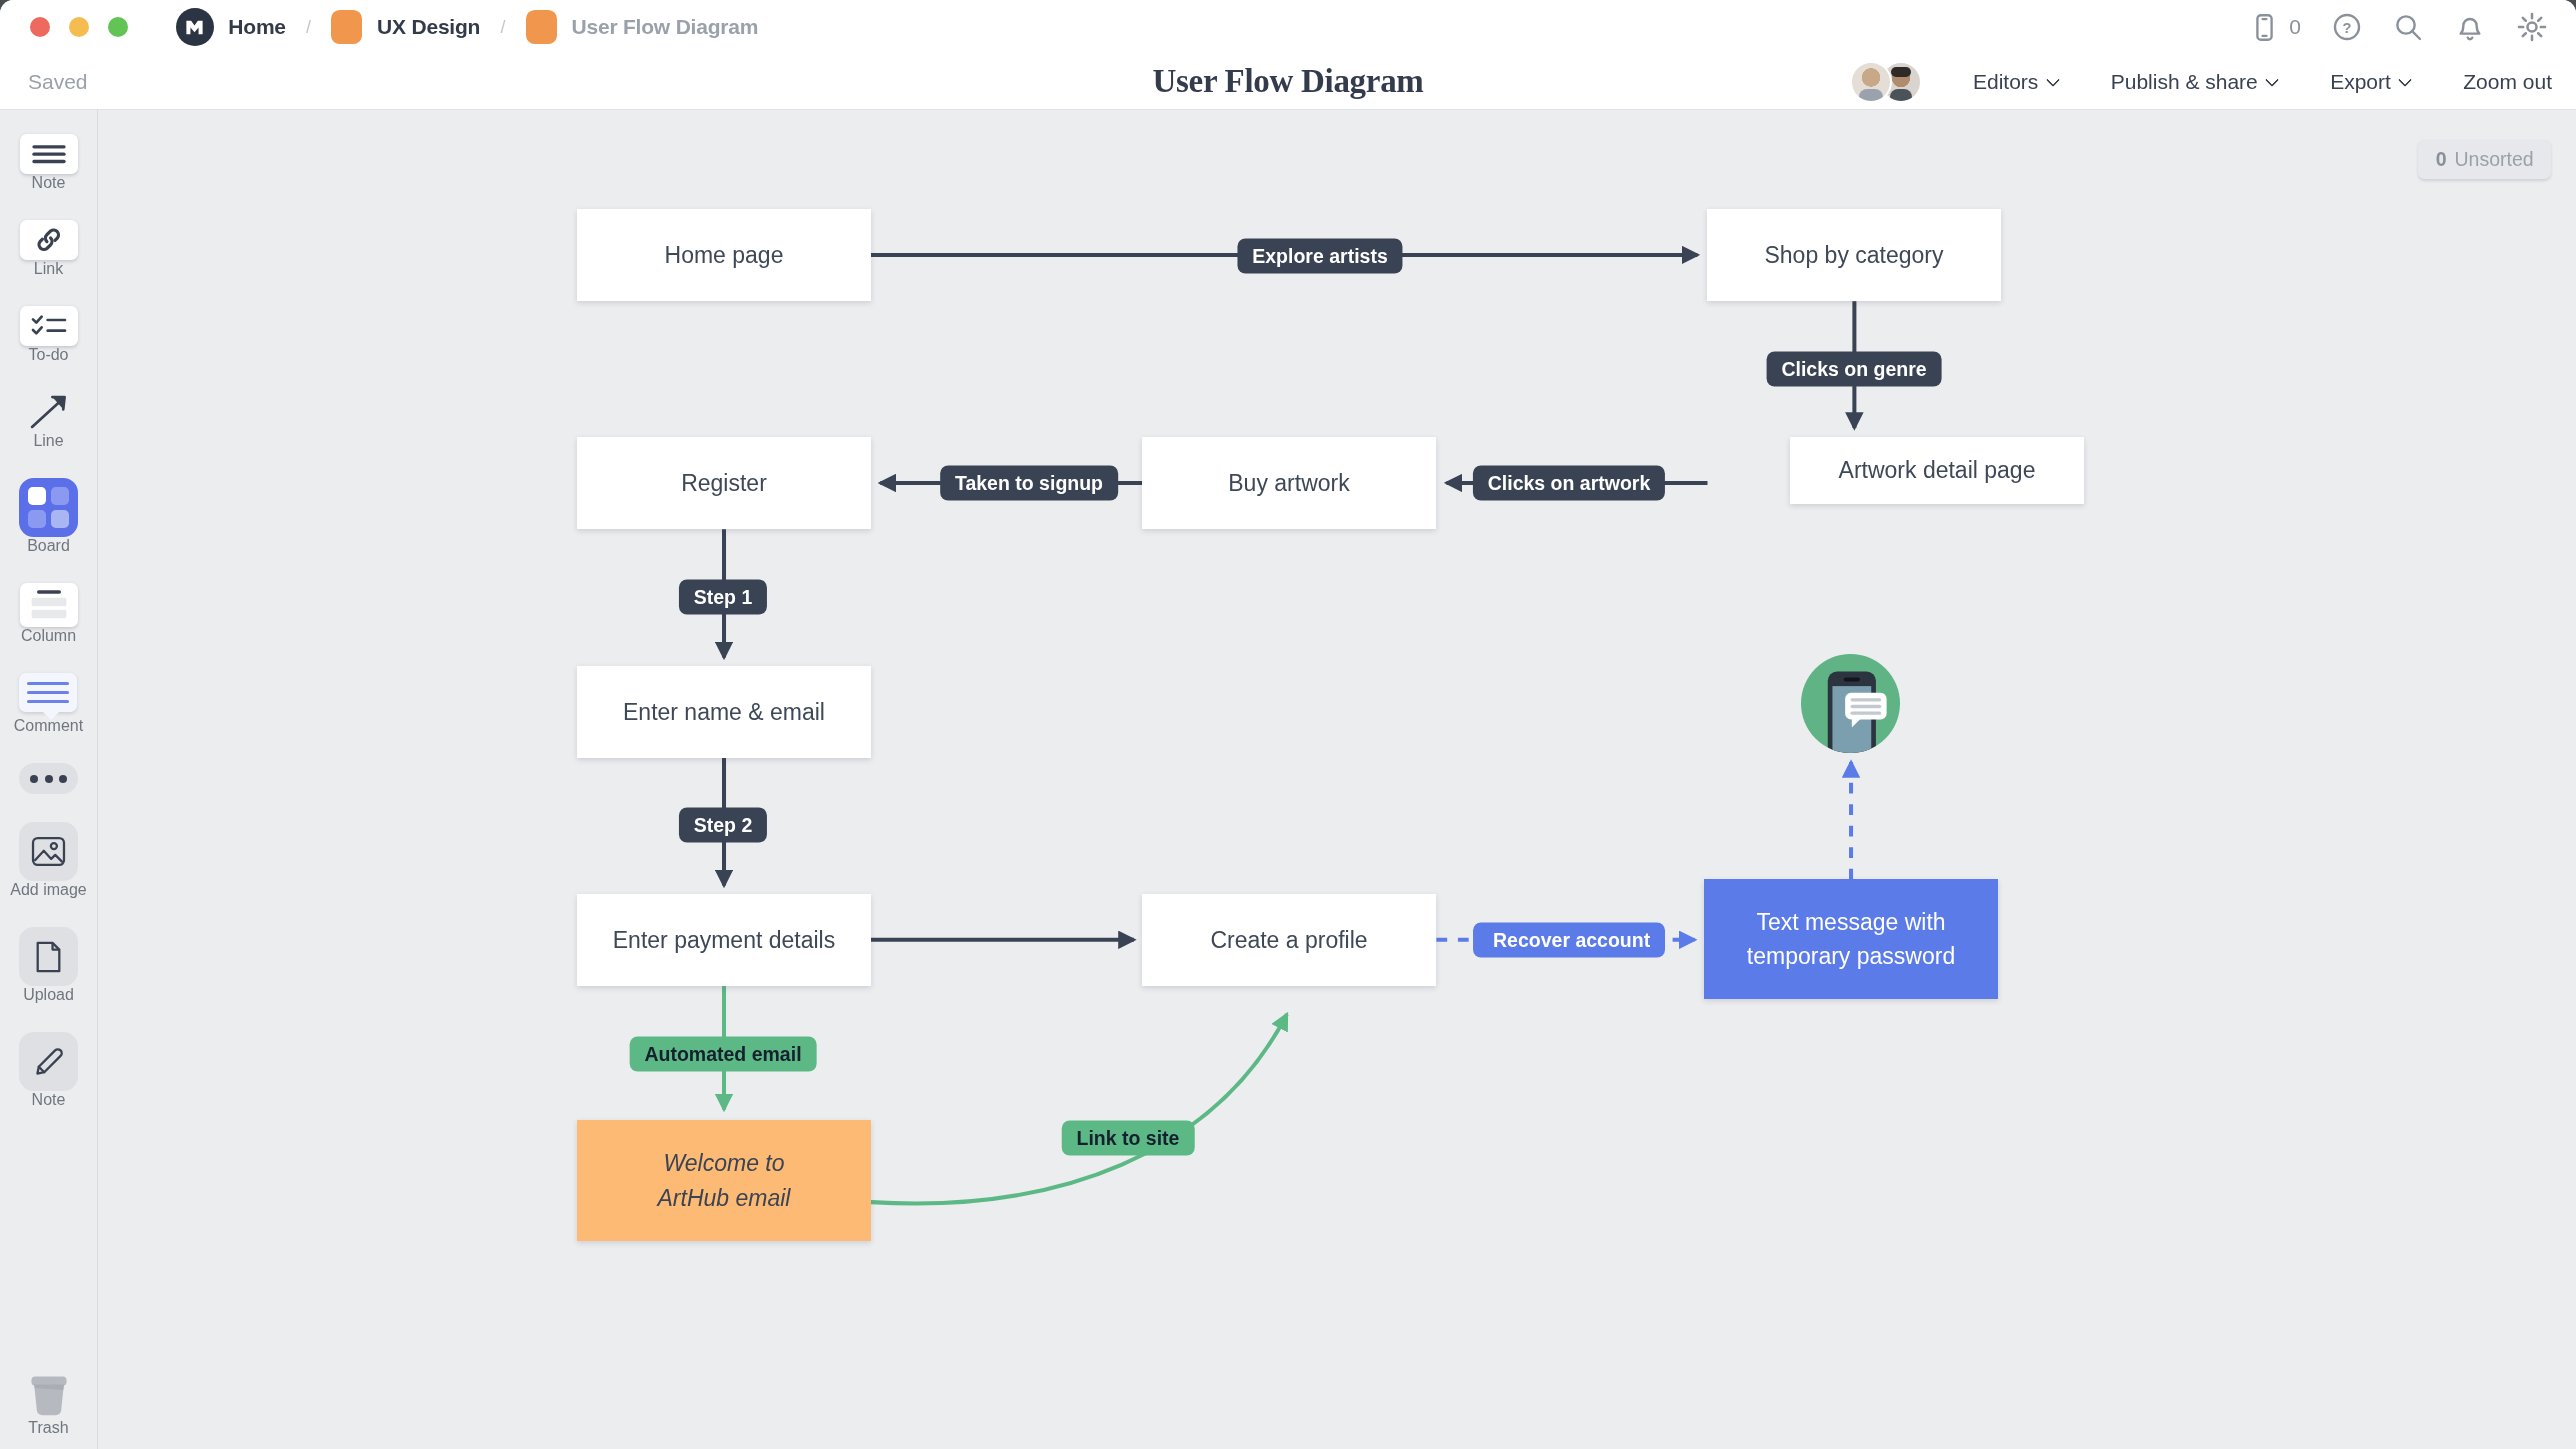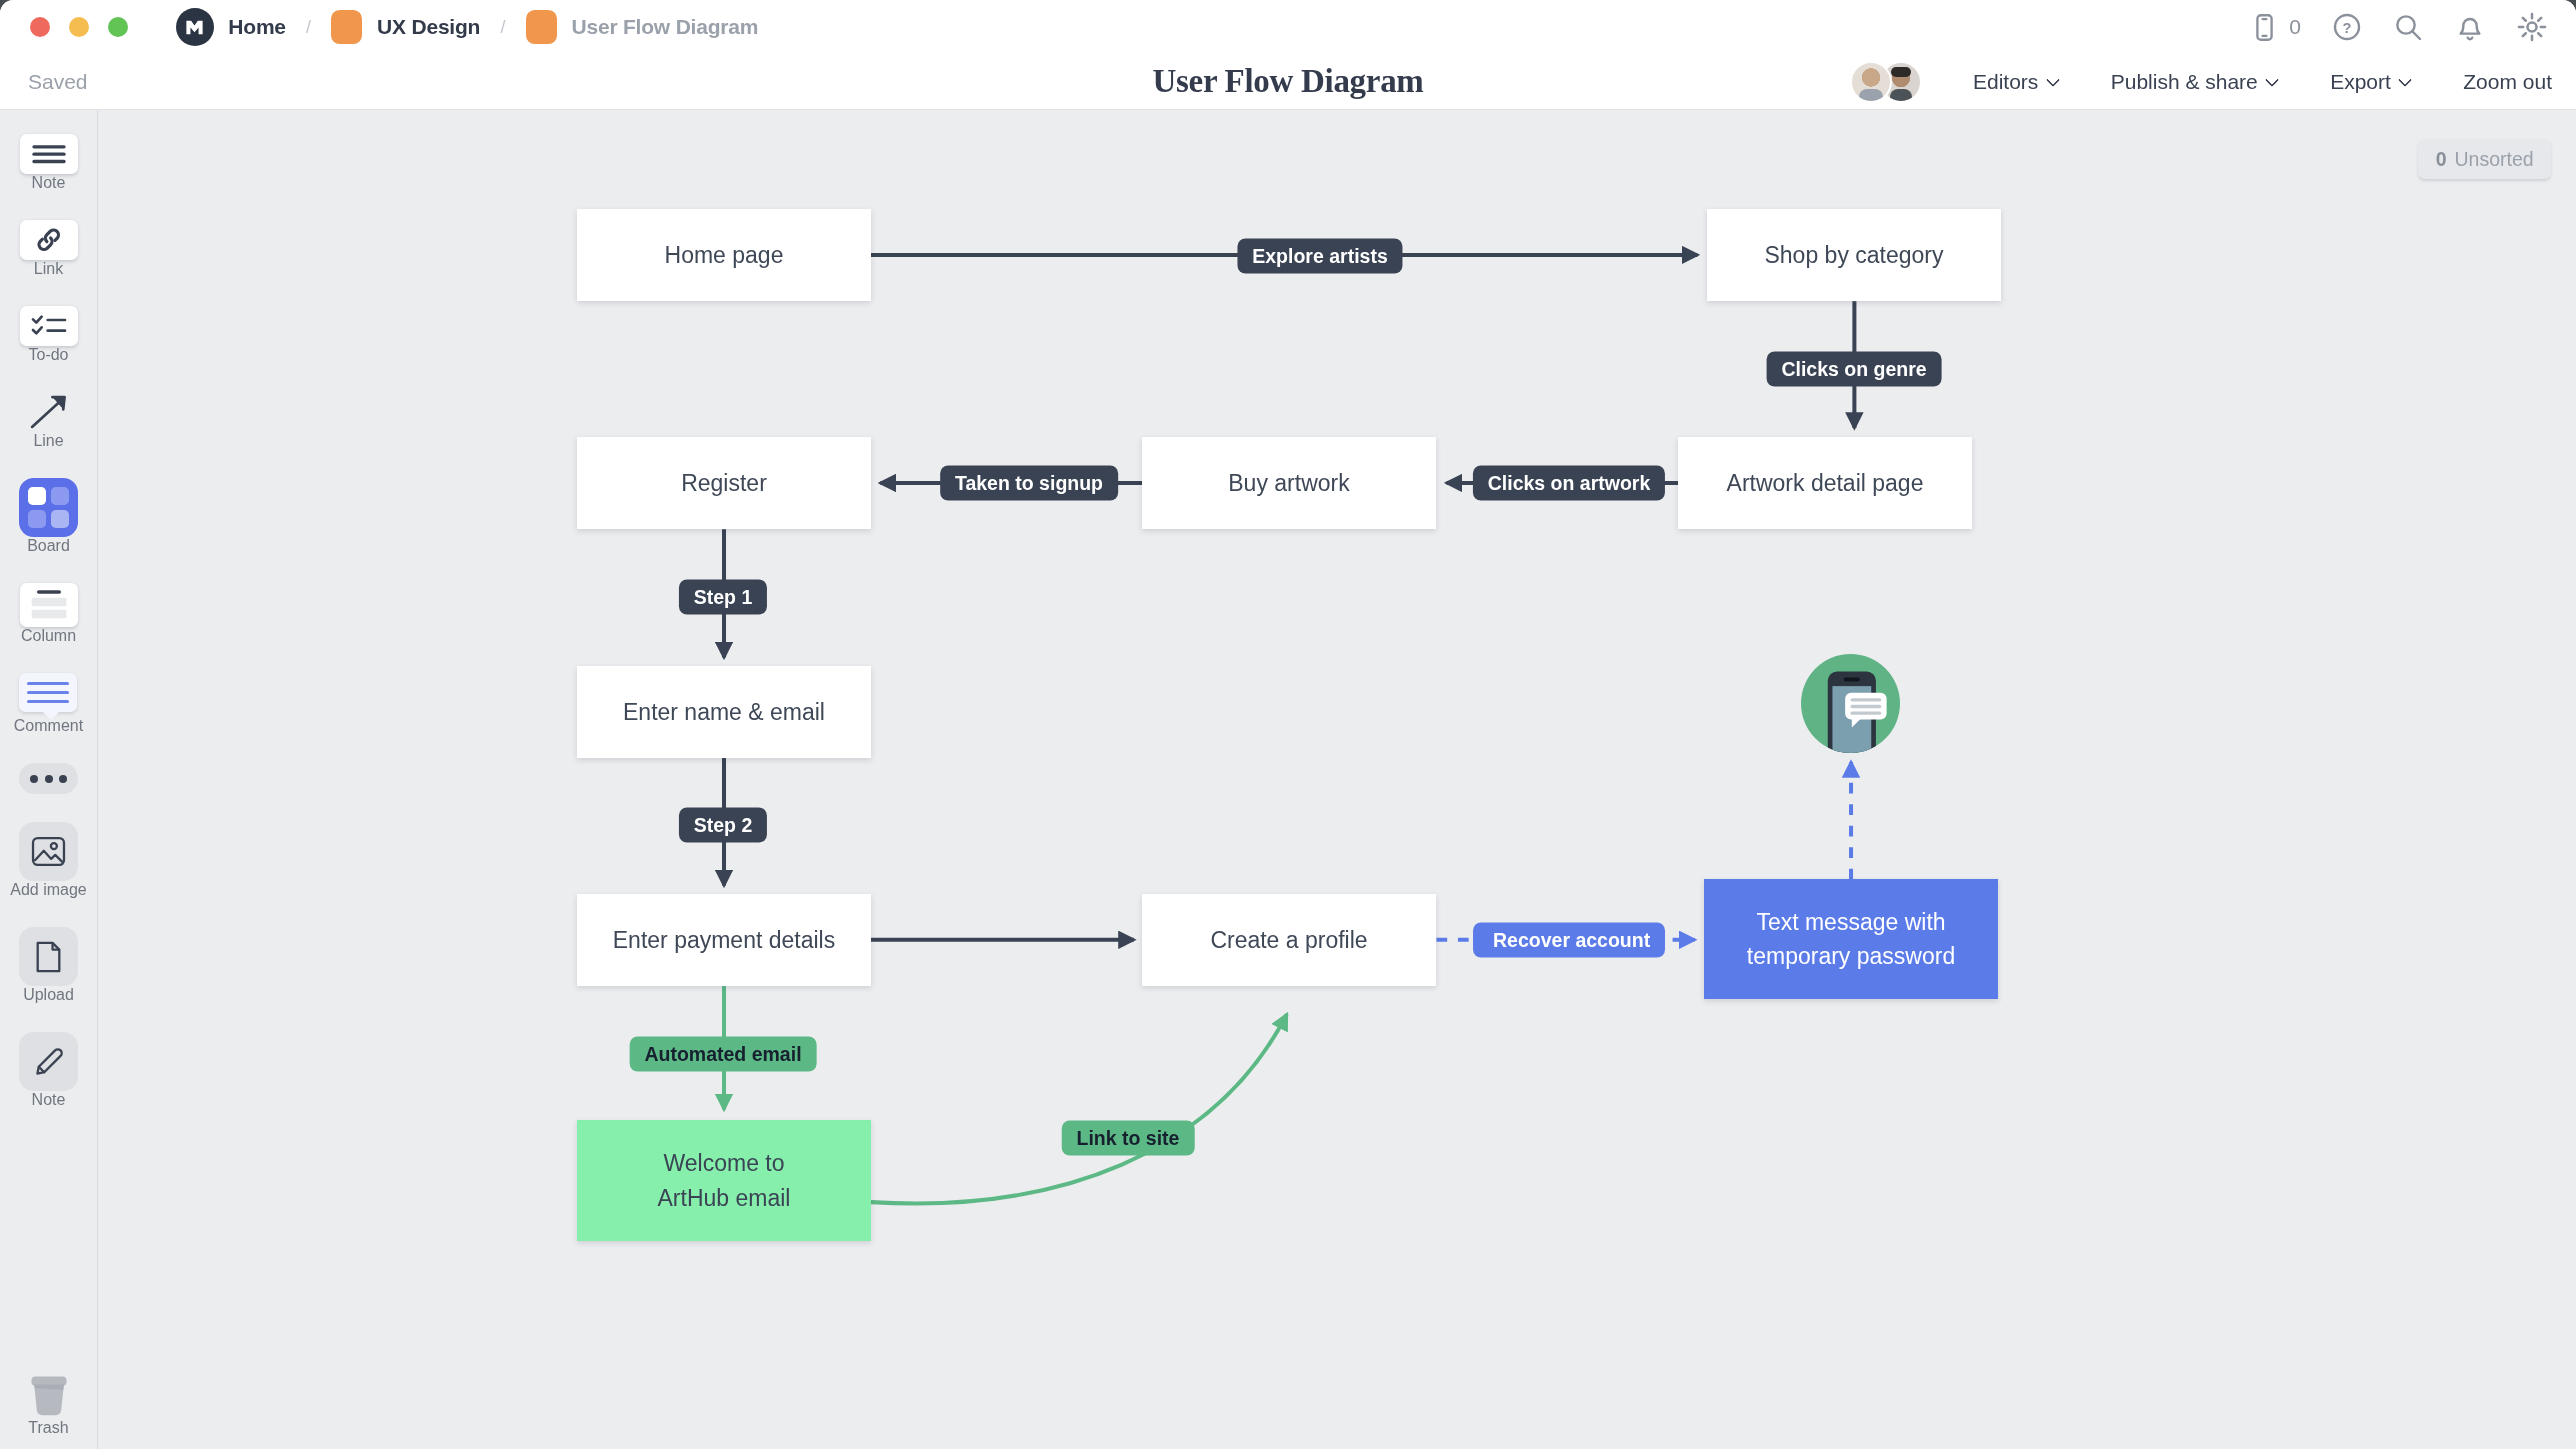--- a/index.html
+++ b/index.html
@@ -57,21 +57,21 @@
   .comment-ic i{height:3.4px;border-radius:2px;background:#6b82ea;}
   .comment-ic::after{content:"";position:absolute;bottom:-8px;left:24px;border:8px solid transparent;border-top-color:#f4f6fd;border-bottom:0;}
   .trash-tool{margin-top:auto;margin-bottom:12px;}
   
   .canvas{position:relative;flex:1;overflow:hidden;}
   .edges{position:absolute;left:0;top:0;}
   .node{position:absolute;display:flex;align-items:center;justify-content:center;text-align:center;
         background:#fff;box-shadow:0 2px 5.4px rgba(40,50,70,.16);font-size:23px;color:#3f4857;
         white-space:pre-line;line-height:1.5;cursor:pointer;}
   .node.blue{background:#5b7ce8;color:#ffffff;}
-  .node.green{background:#86efac;color:#3a4454;}
+  .node.green{background:#fdba74;color:#3a4454;font-style:italic;}
   .elabel{position:absolute;transform:translate(-50%,-50%);font-size:19.5px;font-weight:700;
           padding:6px 14.8px;border-radius:8px;white-space:nowrap;cursor:pointer;}
   .elabel.dark{background:#3a4354;color:#ffffff;}
   .elabel.blue{background:#5b7ce8;color:#ffffff;}
   .elabel.greenp{background:#5cb985;color:#16202e;}
   .phone-badge{position:absolute;width:99px;height:99px;border-radius:50%;background:#5fb385;overflow:hidden;}
   .unsorted{position:absolute;top:30px;right:25px;height:39px;background:#e7e8eb;border-radius:6.7px;
             box-shadow:0 1.3px 2.7px rgba(40,50,70,.14);display:flex;align-items:center;gap:8px;padding:0 17.4px;font-size:19.5px;}
   .unsorted b{color:#8a909a;} .unsorted span{color:#9ba1ab;}
 </style>
@@ -314,21 +314,21 @@
             <rect x="74" y="76" width="46" height="5" rx="2.5" fill="#c2cad0"></rect>
             <rect x="74" y="86" width="46" height="5" rx="2.5" fill="#c2cad0"></rect>
           </g>
         </svg>
       </div>
 
       <div class="node" style="left:479px;top:99px;width:294px;height:92px;">Home page</div>
       <div class="node" style="left:1609px;top:99px;width:294px;height:92px;">Shop by category</div>
       <div class="node" style="left:479px;top:327px;width:294px;height:92px;">Register</div>
       <div class="node" style="left:1044px;top:327px;width:294px;height:92px;">Buy artwork</div>
-      <div class="node" style="left:1580px;top:327px;width:294px;height:92px;">Artwork detail page</div>
+      <div class="node" style="left:1692px;top:327px;width:294px;height:67px;">Artwork detail page</div>
       <div class="node" style="left:479px;top:556px;width:294px;height:92px;">Enter name &amp; email</div>
       <div class="node" style="left:479px;top:784px;width:294px;height:92px;">Enter payment details</div>
       <div class="node" style="left:1044px;top:784px;width:294px;height:92px;">Create a profile</div>
       <div class="node blue" style="left:1606px;top:769px;width:294px;height:120px;">Text message with
 temporary password</div>
       <div class="node green" style="left:479px;top:1010px;width:294px;height:121px;">Welcome to
 ArtHub email</div>
 
       <div class="elabel dark" style="left:1222px;top:146px;">Explore artists</div>
       <div class="elabel dark" style="left:1756px;top:259px;">Clicks on genre</div>

